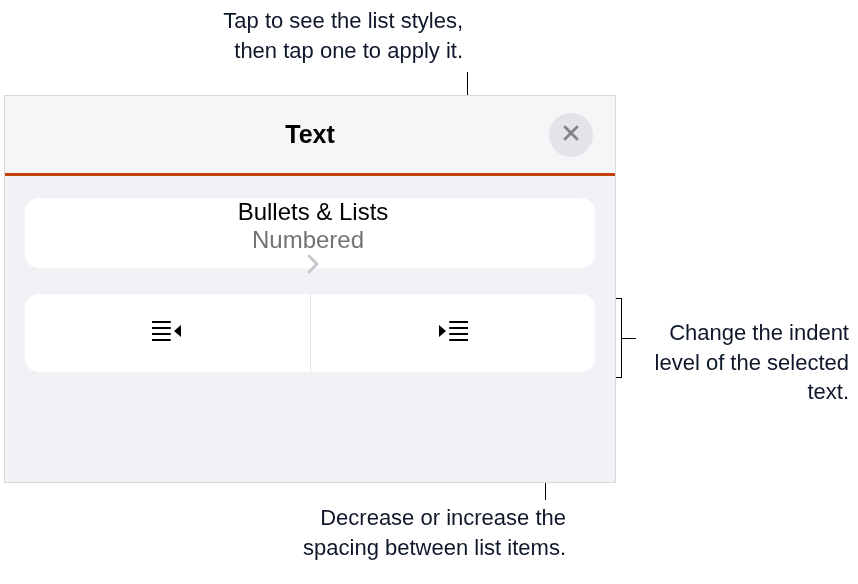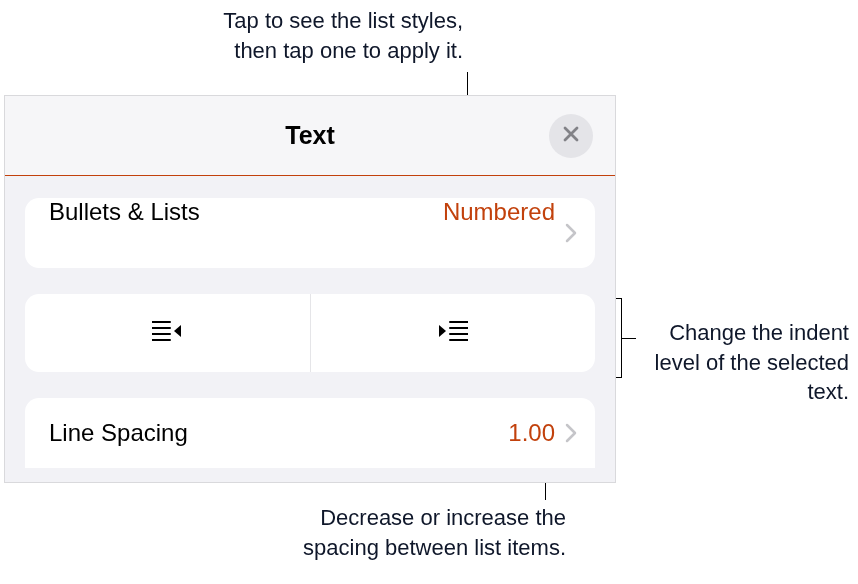--- a/index.html
+++ b/index.html
@@ -47,21 +47,21 @@
       top: 95px;
       width: 612px;
       height: 388px;
       background: #f2f2f6;
       border: 1px solid #d9d9dc;
       overflow: hidden;
     }
     .panel-header {
       height: 80px;
       background: #f6f6f8;
-      border-bottom: 1px solid #c2410c;
+      border-bottom: 3px solid #c2410c;
       display: flex;
       align-items: center;
       justify-content: center;
       position: relative;
     }
     .panel-title {
       font-size: 25px;
       font-weight: 600;
       color: #000;
     }
@@ -83,32 +83,34 @@
       width: 18px;
       height: 18px;
     }
     .panel-body {
       padding: 22px 20px 0 20px;
     }
     .row-card {
       background: #ffffff;
       border-radius: 14px;
       display: flex;
+      align-items: center;
       padding: 0 18px 0 24px;
       height: 70px;
       margin-bottom: 26px;
+      flex-direction: column;
     }
     .row-label {
       font-size: 24px;
       color: #000;
       flex: 1;
     }
     .row-value {
       font-size: 24px;
-      color: #c2410c;
+      color: #737373;
       margin-right: 10px;
     }
     .chevron {
       display: inline-flex;
       align-items: center;
     }
     .chevron svg {
       width: 12px;
       height: 20px;
     }
@@ -209,24 +211,15 @@
             <path d="M1 5 L8 11 L1 17 Z" fill="#000"></path>
             <line x1="12" y1="2" x2="30" y2="2" stroke="#000" stroke-width="2" stroke-linecap="round"></line>
             <line x1="12" y1="8" x2="30" y2="8" stroke="#000" stroke-width="2" stroke-linecap="round"></line>
             <line x1="12" y1="14" x2="30" y2="14" stroke="#000" stroke-width="2" stroke-linecap="round"></line>
             <line x1="12" y1="20" x2="30" y2="20" stroke="#000" stroke-width="2" stroke-linecap="round"></line>
           </svg>
         </span>
       </div>
     </div>
 
-    <div class="line-spacing-card">
-      <div class="row-label">Line Spacing</div>
-      <div class="row-value">1.00</div>
-      <span class="chevron">
-        <svg viewBox="0 0 12 20">
-          <path d="M2 2 L10 10 L2 18" stroke="#c5c5c9" stroke-width="2.5" stroke-linecap="round" stroke-linejoin="round" fill="none"></path>
-        </svg>
-      </span>
-    </div>
 
   </div>
 </div>
 
 </body></html>

